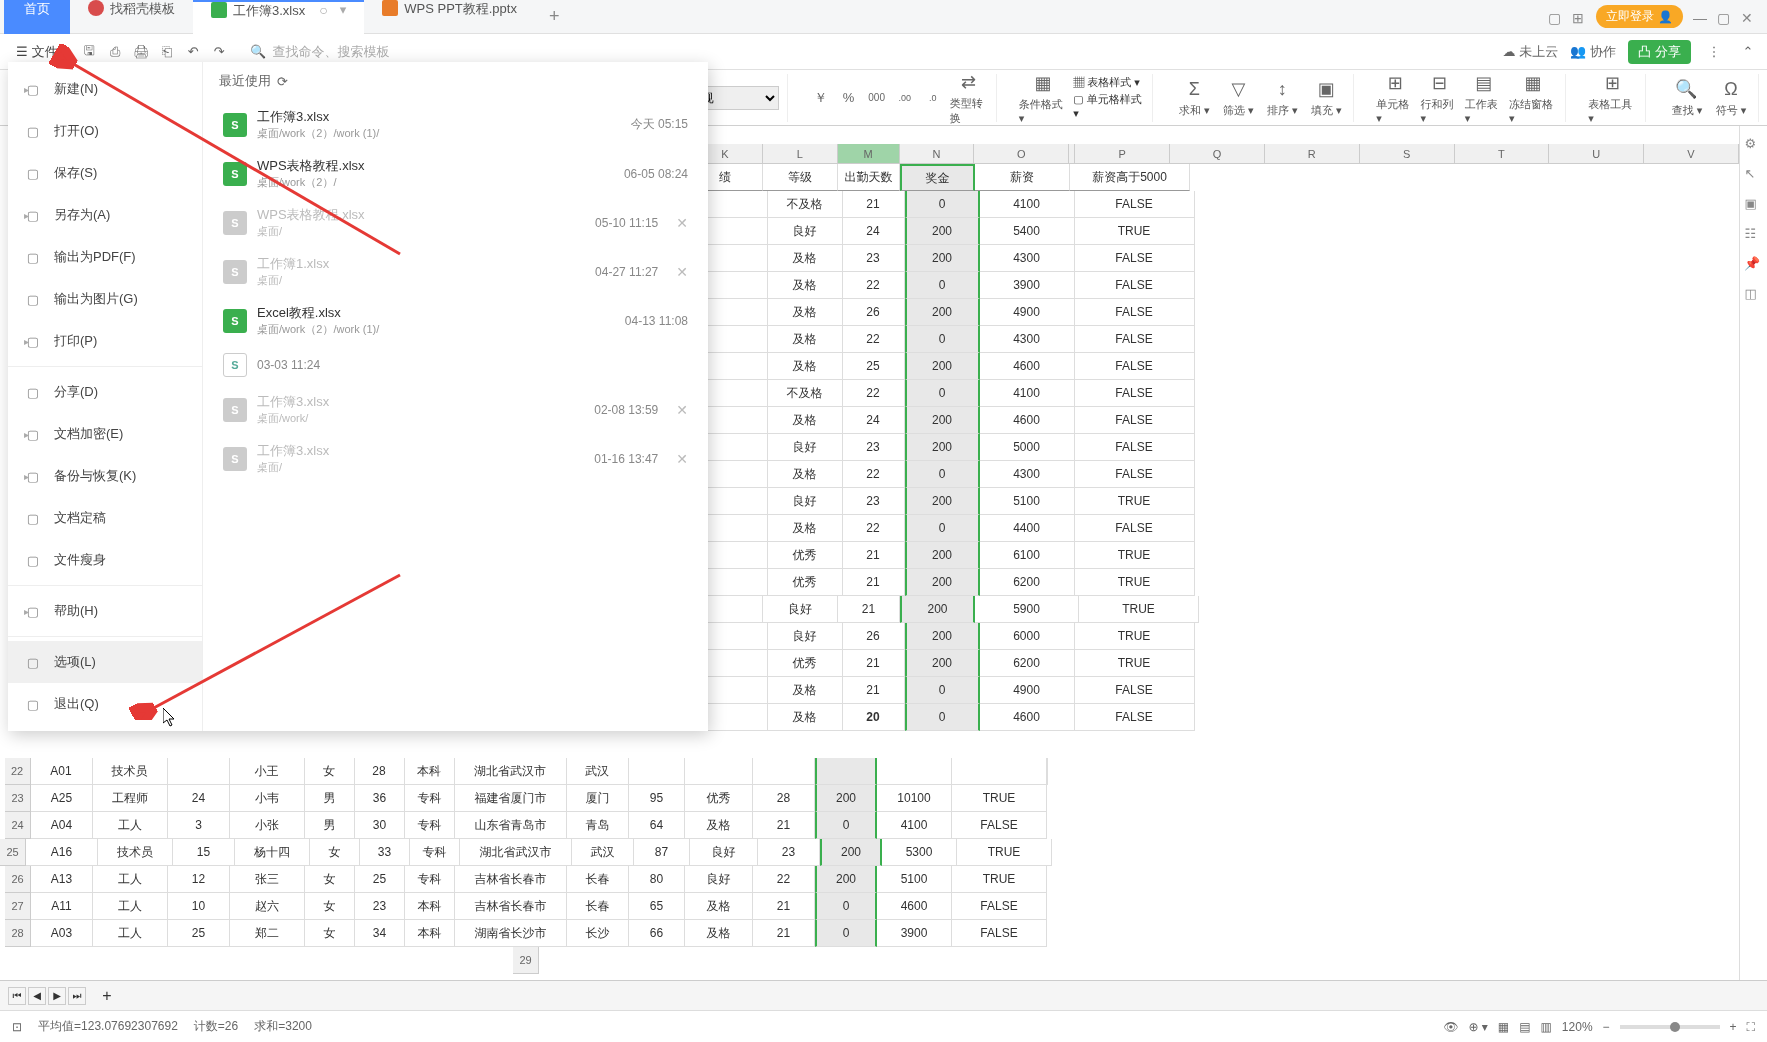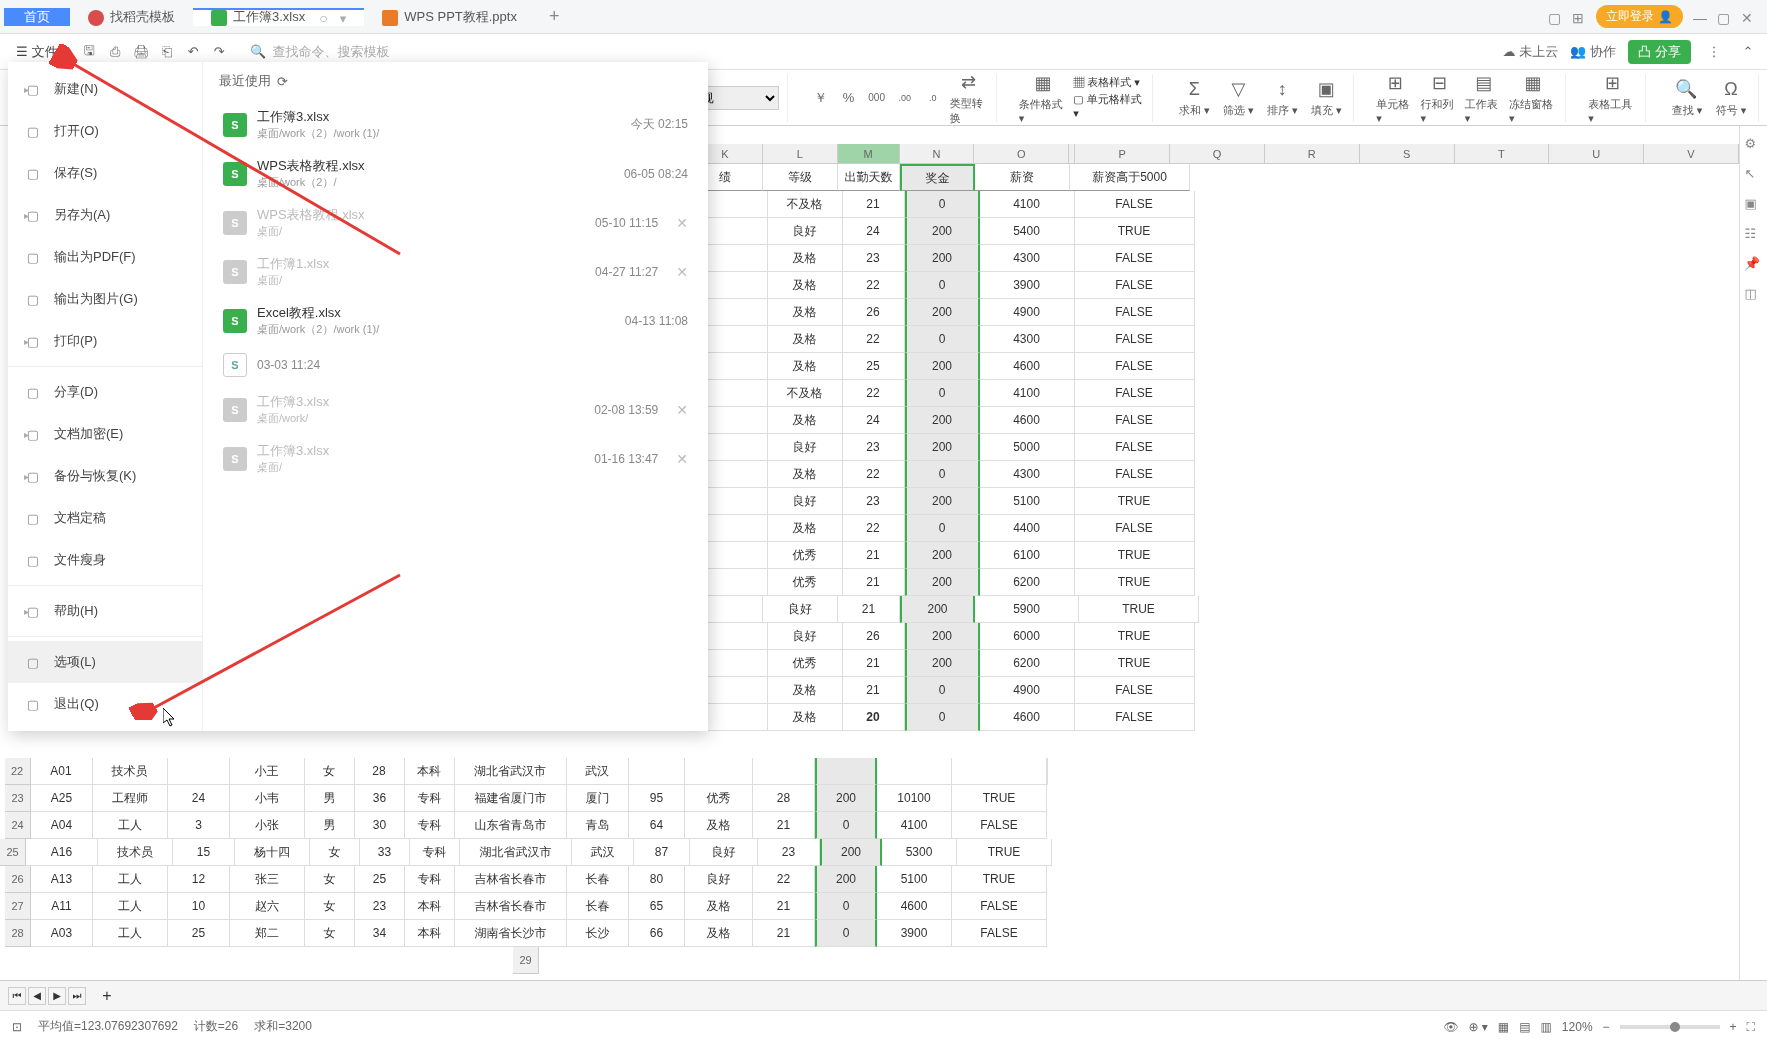--- a/index.html
+++ b/index.html
@@ -1,20 +1,20 @@
 <!DOCTYPE html>
 <html><head>
 <meta charset="utf-8">
 <style>
 * { margin: 0; padding: 0; box-sizing: border-box; font-family: "Microsoft YaHei", Arial, sans-serif; }
 body { width: 1767px; height: 1042px; background: #fff; font-size: 13px; color: #333; overflow: hidden; position: relative; }
 
 
 .top-tabs { height: 34px; background: #f5f6f7; display: flex; align-items: center; border-bottom: 1px solid #e0e0e0; padding-left: 4px; }
-.top-tab { display: flex; align-items: flex-end; padding: 0 18px; height: 18px; cursor: pointer; gap: 6px; font-size: 13px; color: #555; position: relative; }
+.top-tab { display: flex; align-items: flex-start; padding: 0 18px; height: 34px; cursor: pointer; gap: 6px; font-size: 13px; color: #555; position: relative; }
 .top-tab.home { background: #4a8bff; color: #fff; padding: 0 20px; }
 .top-tab.active { background: #fff; border-top: 2px solid #4a8bff; }
 .tab-icon { width: 16px; height: 16px; display: inline-block; }
 .tab-icon.green { background: #3aaf4e; border-radius: 2px; }
 .tab-icon.orange { background: #e87c2a; border-radius: 2px; }
 .tab-icon.red { background: #d84c4c; border-radius: 50%; }
 .tab-close { font-size: 14px; color: #aaa; margin-left: 8px; }
 .tab-add { font-size: 18px; color: #888; padding: 0 14px; cursor: pointer; }
 .top-right { margin-left: auto; display: flex; align-items: center; gap: 10px; padding-right: 12px; }
 .login-btn { background: #f9a825; color: #fff; border-radius: 12px; padding: 3px 10px; font-size: 12px; display: flex; align-items: center; gap: 4px; }
@@ -320,21 +320,21 @@
         <span>最近使用</span>
         <span>⟳</span>
       </div>
     <div id="recent-list">
         <div class="recent-item">
           <div class="file-ico xls">S</div>
           <div class="recent-info">
             <div class="recent-name">工作簿3.xlsx</div>
             <div class="recent-path">桌面/work（2）/work (1)/</div>
           </div>
-          <div class="recent-time">今天 02:15</div>
+          <div class="recent-time">今天 05:15</div>
         </div>
         <div class="recent-item">
           <div class="file-ico xls">S</div>
           <div class="recent-info">
             <div class="recent-name">WPS表格教程.xlsx</div>
             <div class="recent-path">桌面/work（2）/</div>
           </div>
           <div class="recent-time">06-05 08:24</div>
         </div>
         <div class="recent-item dim">

